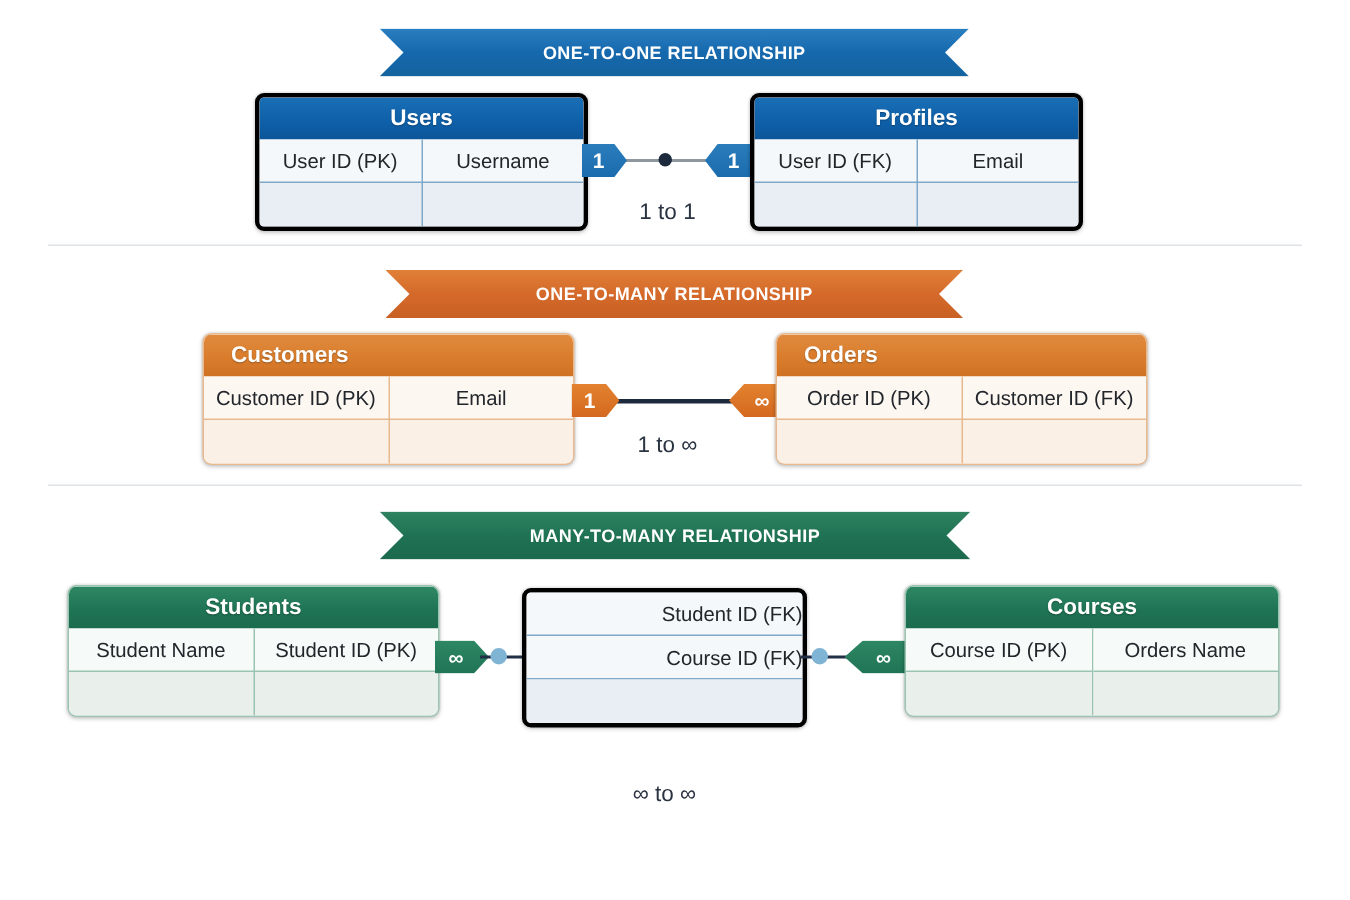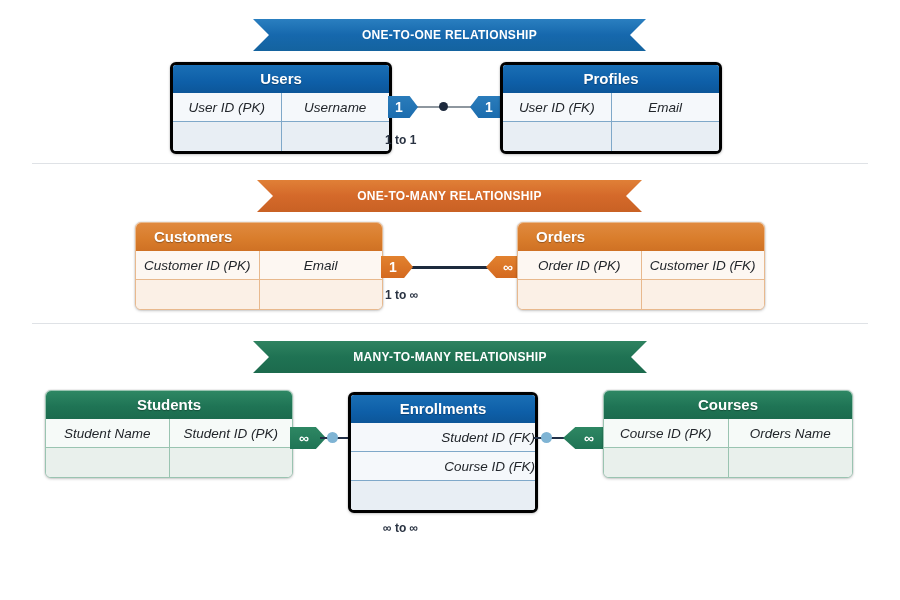--- a/index.html
+++ b/index.html
@@ -75,21 +75,21 @@
   .tbl-head {
     height: 28px;
     line-height: 28px;
     color: #ffffff;
     font-weight: bold;
     font-size: 15px;
     text-align: center;
     text-shadow: 0 1px 1px rgba(0,0,0,0.30);
   }
   .tbl-head.left { text-align: left; padding-left: 18px; }
-  .tbl-row { display: flex; font-style: italic; }
+  .tbl-row { display: flex; }
   .tbl-cell {
     flex: 1;
     height: 29px;
     line-height: 29px;
     font-size: 13.5px;
     text-align: center;
     color: #22262b;
     white-space: nowrap;
     overflow: hidden;
   }
@@ -180,25 +180,24 @@
   .c3-dot  { left: 327px; top: 432px; }
 
   
   .c3-line2 { left: 534px; top: 437px; width: 32px; }
   .c3-dot2  { left: 541px; top: 432px; }
   .c3-b2    { left: 563px; top: 427px; width: 44px; }
 
   
   .caption {
     position: absolute;
-    font-size: 12px;
+    font-size: 15px;
     color: #2a3342;
-    text-align: left;
+    text-align: center;
     white-space: nowrap;
-    font-weight: bold;
   }
   .cap-1 { left: 385px; top: 133px; width: 120px; }
   .cap-2 { left: 385px; top: 288px; width: 120px; }
   .cap-3 { left: 383px; top: 521px; width: 120px; }
 </style>
 </head>
 <body>
 
 <div class="canvas">
 
@@ -283,21 +282,20 @@
       <div class="tbl-cell"></div>
       <div class="tbl-cell"></div>
     </div>
   </div>
 
   <div class="badge green right c3-b1">∞</div>
   <div class="line dark c3-line"></div>
   <div class="dot lblue c3-dot"></div>
 
   <div class="table t-blue tbl-enroll">
-    <div class="tbl-head">Enrollments</div>
     <div class="tbl-row">
       <div class="tbl-cell left">Student ID (FK)</div>
     </div>
     <div class="tbl-row">
       <div class="tbl-cell left">Course ID (FK)</div>
     </div>
     <div class="tbl-row">
       <div class="tbl-cell"></div>
     </div>
   </div>

